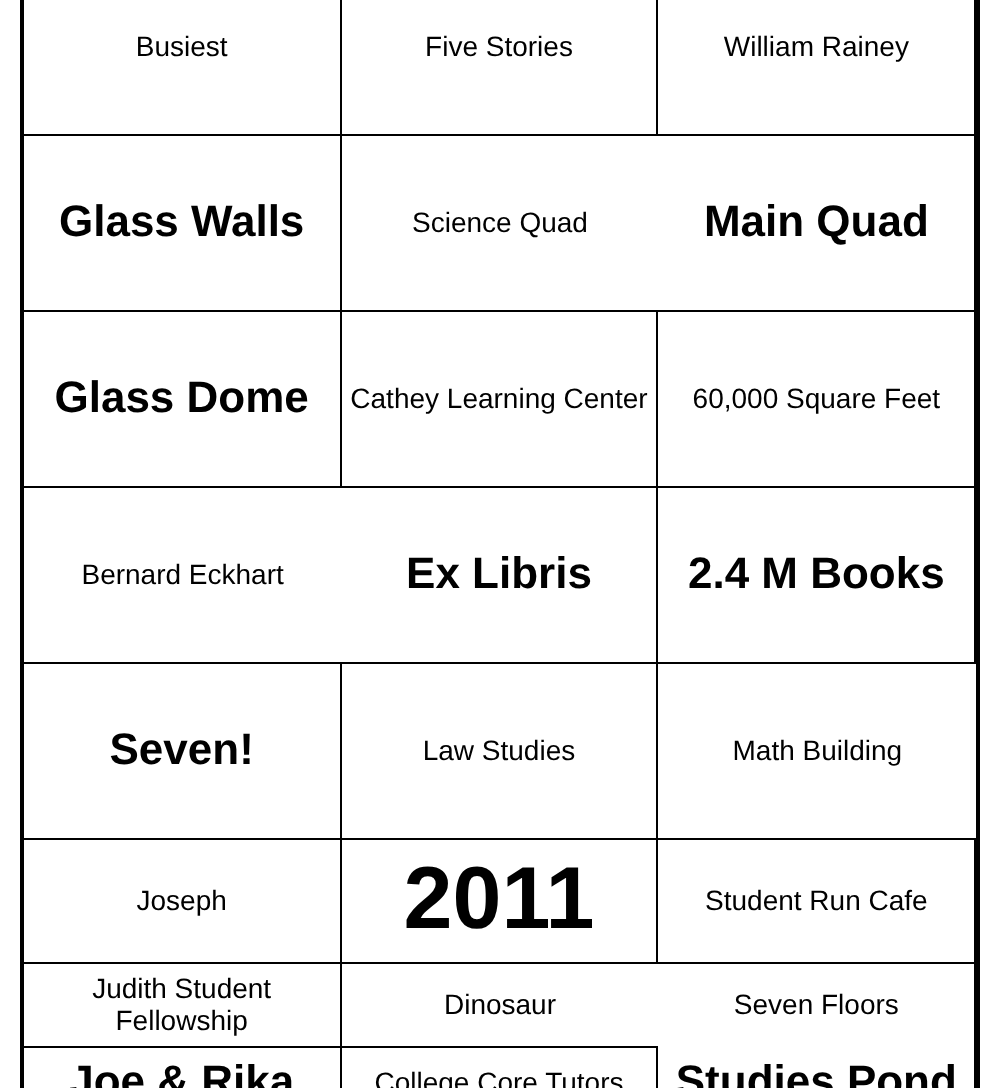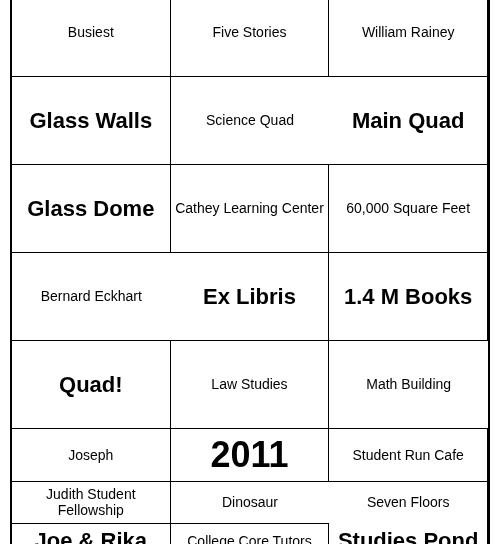--- a/index.html
+++ b/index.html
@@ -68,21 +68,21 @@
     .bingo-cell:nth-child(n+21) {
       border-bottom: none;
     }
 
     .bingo-cell.large-text {
       font-size: 22px;
       font-weight: bold;
     }
 
     .bingo-cell.xxl-text {
-      font-size: 36px;
+      font-size: 44px;
       font-weight: bold;
     }
 
     .bingo-cell.free {
       font-size: 22px;
       font-weight: bold;
     }
   </style>
 </head>
 <body>
@@ -100,22 +100,22 @@
       <div class="bingo-cell">Five Stories</div>
       <div class="bingo-cell">William Rainey</div>
       <div class="bingo-cell large-text">Glass Walls</div>
       <div class="bingo-cell">Science Quad</div>
       <div class="bingo-cell large-text">Main Quad</div>
       <div class="bingo-cell large-text">Glass Dome</div>
       <div class="bingo-cell">Cathey Learning Center</div>
       <div class="bingo-cell">60,000 Square Feet</div>
       <div class="bingo-cell">Bernard Eckhart</div>
       <div class="bingo-cell large-text">Ex Libris</div>
-      <div class="bingo-cell large-text">1.4 M Books</div>
-      <div class="bingo-cell free">Quad!</div>
+      <div class="bingo-cell large-text">2.4 M Books</div>
+      <div class="bingo-cell free">Seven!</div>
       <div class="bingo-cell">Law Studies</div>
       <div class="bingo-cell">Math Building</div>
       <div class="bingo-cell">Joseph</div>
       <div class="bingo-cell xxl-text">2011</div>
       <div class="bingo-cell">Student Run Cafe</div>
       <div class="bingo-cell">Judith Student Fellowship</div>
       <div class="bingo-cell">Dinosaur</div>
       <div class="bingo-cell">Seven Floors</div>
       <div class="bingo-cell large-text">Joe &amp; Rika</div>
       <div class="bingo-cell">College Core Tutors</div>

